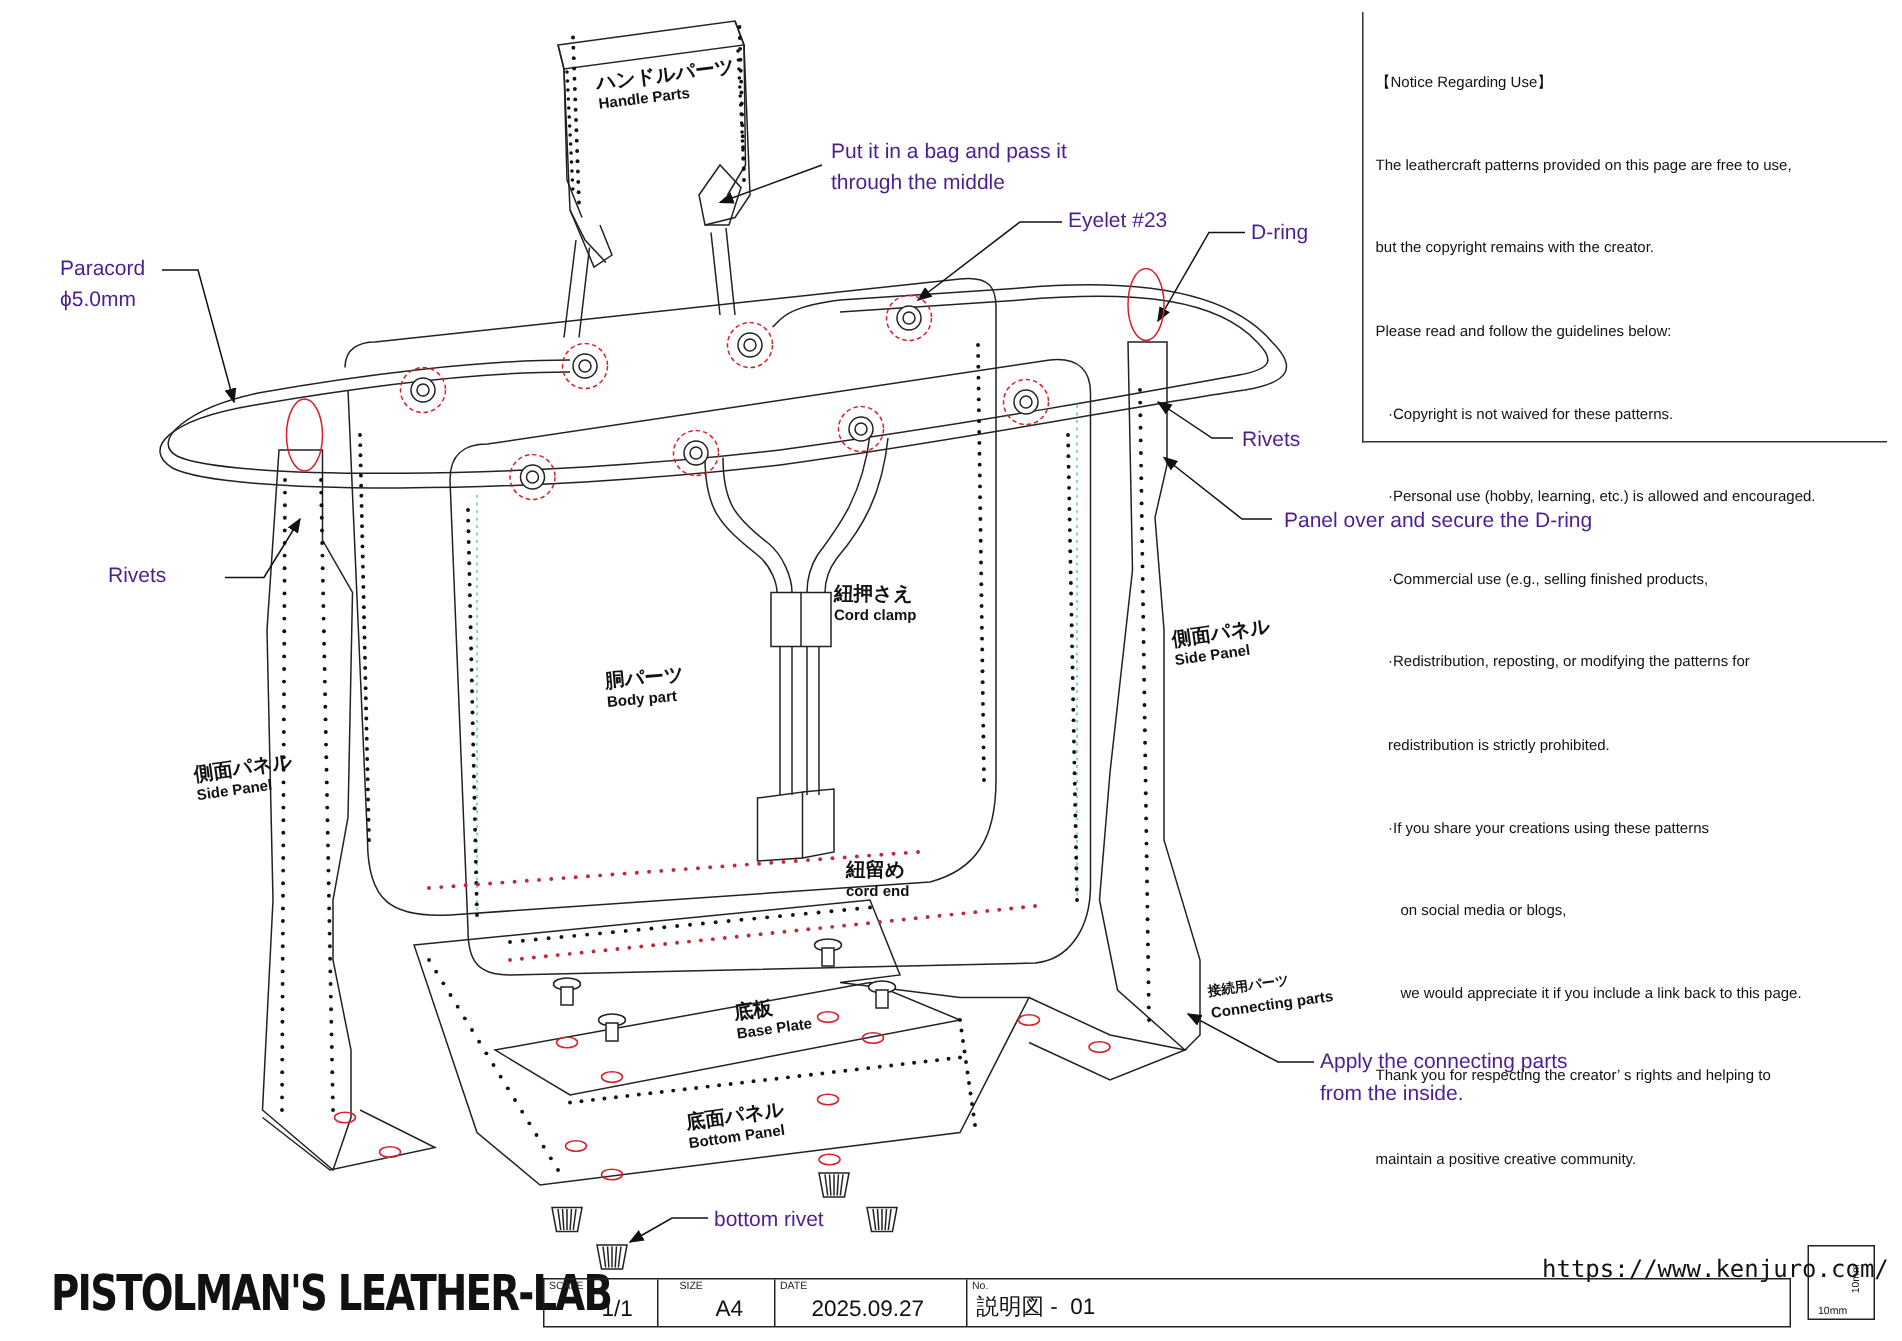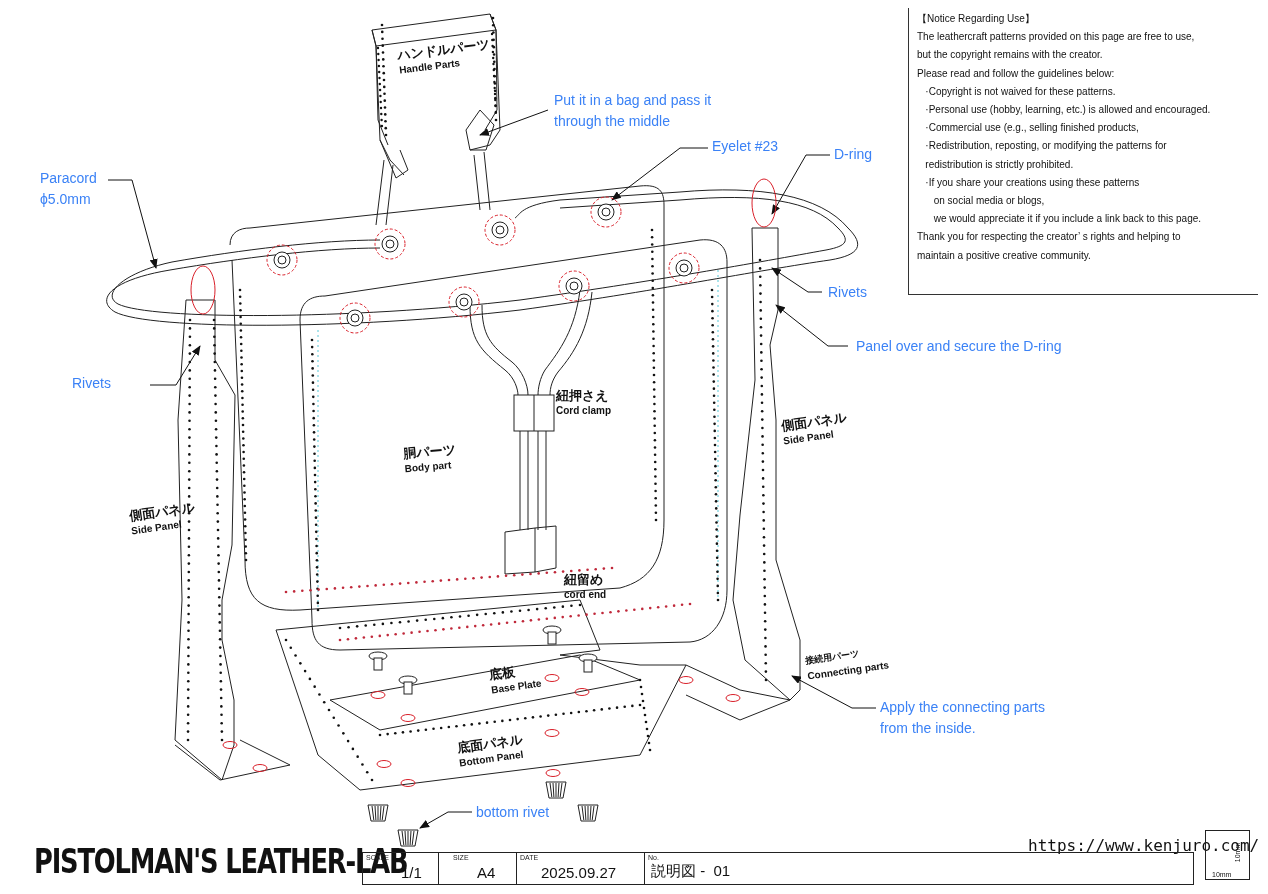--- a/index.html
+++ b/index.html
@@ -1,26 +1,26 @@
 <!DOCTYPE html>
 <html><head>
 <meta charset="utf-8">
 <style>
   html, body { margin: 0; padding: 0; background: #fff; }
   body { width: 1268px; height: 894px; position: relative; overflow: hidden;
          font-family: "Liberation Sans", "DejaVu Sans", sans-serif; color: #111; }
   #diagram { position: absolute; left: 0; top: 0; width: 1268px; height: 894px; }
-  .callout { position: absolute; font-size: 14px; line-height: 21px; color: #3b82f6; white-space: pre; }
+  .callout { position: absolute; font-size: 14px; line-height: 21px; color: #4c1d95; white-space: pre; }
   .part-jp { font-weight: bold; font-size: 13px; }
   .part-en { font-weight: bold; font-size: 10px; }
   .part-label { position: absolute; text-align: left; line-height: 15px; }
   .notice { position: absolute; left: 908px; top: 8px; width: 350px; height: 287px;
             border-left: 1px solid #333; border-bottom: 1px solid #333; background: #fff;
             font-size: 10px; line-height: 18.2px; padding: 2px 0 0 8px; box-sizing: border-box; }
-  .notice div { white-space: pre; }
+  .notice div { white-space: pre; margin-top: 37px; }
   .logo { position: absolute; left: 34px; top: 842px; font-family: "DejaVu Sans", sans-serif;
           font-weight: bold; font-size: 33px; letter-spacing: -1.5px; transform: scaleX(0.78);
           transform-origin: left center; color: #111; }
   .url { position: absolute; left: 1028px; top: 836px; font-family: "DejaVu Sans Mono", monospace; font-size: 16px; }
   .titleblock { position: absolute; left: 362px; top: 852px; width: 830px; height: 31px;
                 border: 1px solid #222; display: flex; }
   .tb-cell { position: relative; border-right: 1px solid #222; height: 100%; box-sizing: border-box; }
   .tb-cell:last-child { border-right: none; }
   .tb-cap { position: absolute; left: 3px; top: 1px; font-size: 7px; color: #222; }
   .tb-val { position: absolute; bottom: 3px; font-size: 15px; white-space: nowrap; }

